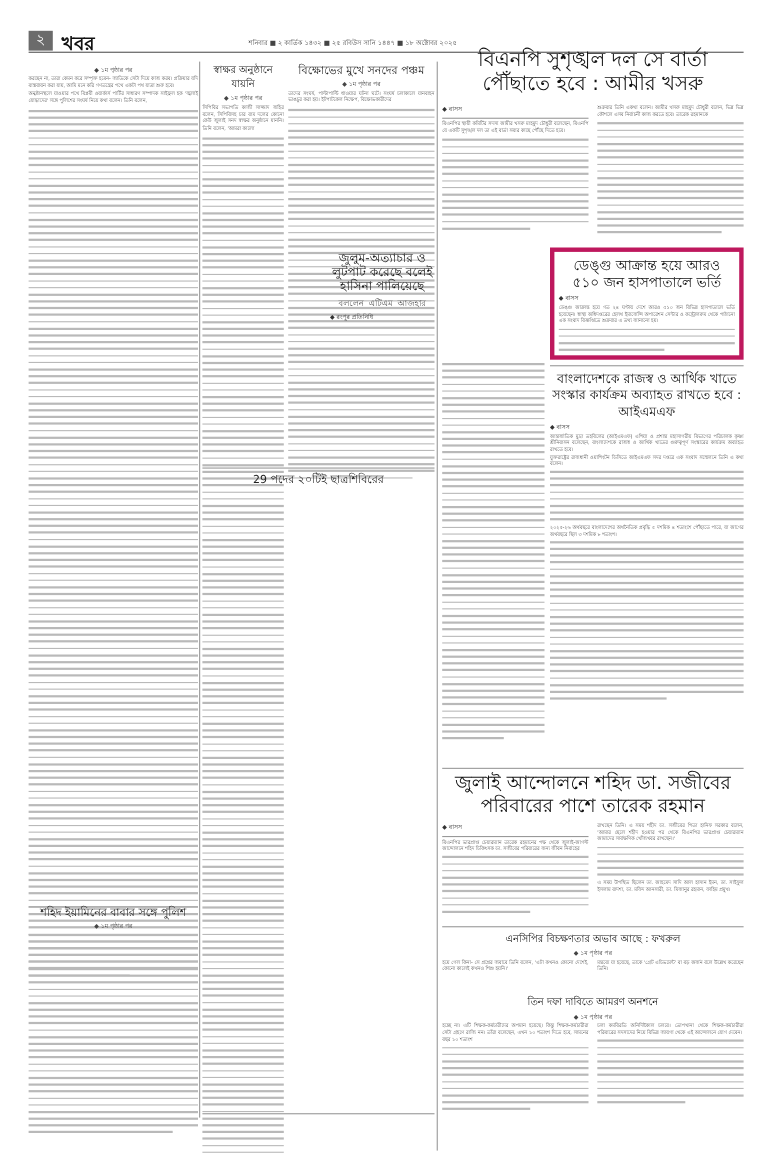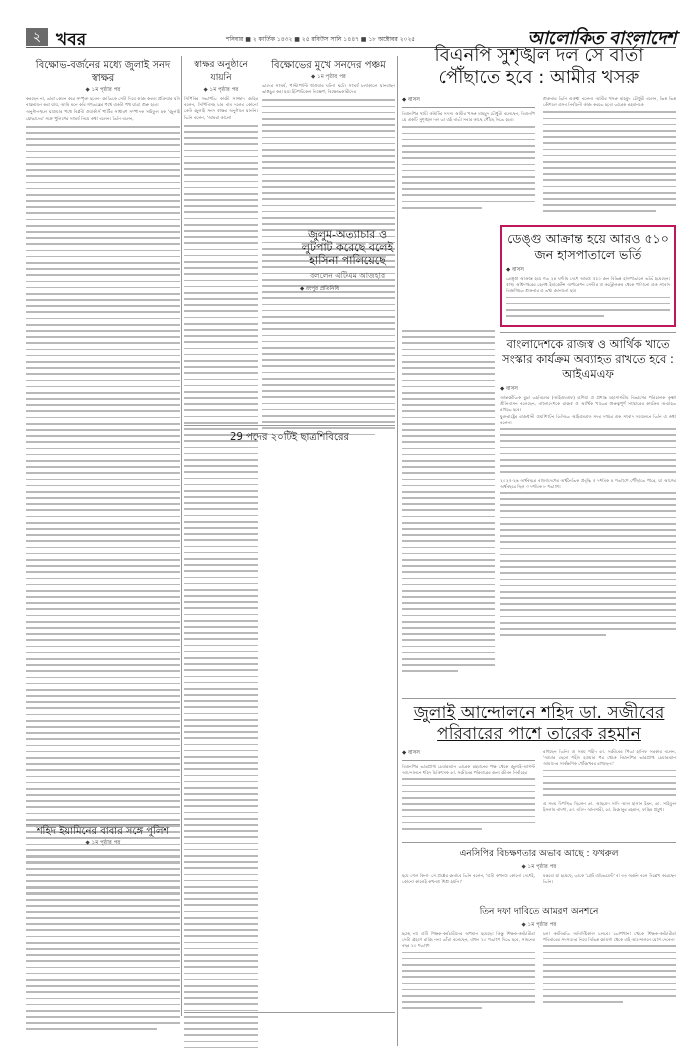--- a/index.html
+++ b/index.html
@@ -20,36 +20,34 @@
   .lines { width: 100%; }
   .line { height: 1.7px; background: #b9b9b9; margin-bottom: 4.5px; }
   .line.short { width: 60%; }
   .line.med { width: 85%; }
 
   .rule-v { position: absolute; width: 1px; background: #999; }
   .rule-h { position: absolute; height: 1px; background: #999; }
 
   .big-hd { text-align: center; color: #111; font-weight: normal; }
   .byline { font-size: 5.5px; color: #333; }
-  .box { position: absolute; border: 2px solid #be185d; }
+  .box { position: absolute; border: 4px solid #be185d; }
 </style>
 </head>
 <body>
 
 <div class="page">
 
   <div class="masthead">
     <div class="page-num">২</div>
     <div class="section-name">খবর</div>
     <div class="dateline">শনিবার ■ ২ কার্তিক ১৪৩২ ■ ২৫ রবিউস সানি ১৪৪৭ ■ ১৮ অক্টোবর ২০২৫</div>
-    <div class="logo">আলোকিত বাংলাদেশ</div>
   </div>
 
   <div class="col" style="left:26px; top:58px; width:154px;">
-    <div class="hd-small">বিক্ষোভ-বর্জনের মধ্যে জুলাই সনদ স্বাক্ষর</div>
     <div class="contd">◆ ১ম পৃষ্ঠার পর</div>
     <div class="body-text">করছেন না, তারা কেমন করে সম্পৃক্ত হবেন- জাতিকে সেটা দিয়ে কাজ করব। প্রক্রিয়ার যদি বাস্তবায়ন করা যায়, আমি মনে করি গণতন্ত্রের পথে একটা পথ যাত্রা শুরু হবে।</div>
     <div class="body-text" style="margin-top:1px;">অনুষ্ঠানস্থলে যাওয়ার পথে বিপ্লবী ওয়ার্কার্স পার্টির সাধারণ সম্পাদক সাইফুল হক 'জুলাই যোদ্ধাদের' সঙ্গে পুলিশের সংঘর্ষ নিয়ে কথা বলেন। তিনি বলেন,</div>
     <div class="lines" style="margin-top:4px;">
       <div class="line"></div>
         <div class="line"></div>
         <div class="line"></div>
         <div class="line"></div>
         <div class="line"></div>
         <div class="line"></div>
@@ -438,21 +436,21 @@
     </div>
   </div>
 
   <div class="rule-h" style="left:184px; top:425px; width:211px;"></div>
   <div class="col" style="left:184px; top:430px; width:211px;">
     <div class="hd-small" style="font-size:10px;">29 পদের ২০টিই ছাত্রশিবিরের</div>
   </div>
 
   <div class="col" style="left:300px; top:228px; width:95px;">
     <div class="big-hd" style="font-size:11px; line-height:13px;">জুলুম-অত্যাচার ও লুটপাট করেছে বলেই হাসিনা পালিয়েছে</div>
-    <div class="big-hd" style="font-size:7.5px; color:#555; margin-top:3px;">বললেন এটিএম আজহার</div>
+    <div class="big-hd" style="font-size:7.5px; color:#555; margin-top:3px;font-family:Liberation Mono, monospace;">বললেন এটিএম আজহার</div>
     <div class="byline" style="margin-top:3px;">◆ রংপুর প্রতিনিধি</div>
   </div>
 
   <div class="rule-h" style="left:184px; top:1012px; width:211px;"></div>
 
   <div class="rule-v" style="left:181px; top:56px; height:960px;"></div>
   <div class="rule-v" style="left:397px; top:56px; height:990px;"></div>
 
   <div class="col" style="left:402px; top:44px; width:274px;">
     <div class="big-hd" style="font-size:18px; line-height:22px;">বিএনপি সুশৃঙ্খল দল সে বার্তা পৌঁছাতে হবে : আমীর খসরু</div>
@@ -616,21 +614,21 @@
         <div class="line"></div>
         <div class="line"></div>
         <div class="line"></div>
         <div class="line"></div>
         <div class="line short"></div>
       </div>
   </div>
 
   <div class="rule-h" style="left:402px; top:698px; width:274px;"></div>
   <div class="col" style="left:402px; top:702px; width:274px;">
-    <div class="big-hd" style="font-size:17px; line-height:21px;text-decoration:underline;">জুলাই আন্দোলনে শহিদ ডা. সজীবের পরিবারের পাশে তারেক রহমান</div>
+    <div class="big-hd" style="font-size:17px; line-height:21px;">জুলাই আন্দোলনে শহিদ ডা. সজীবের পরিবারের পাশে তারেক রহমান</div>
     <div style="display:flex; gap:8px; margin-top:5px;">
       <div style="width:133px;">
         <div class="byline">◆ বাসস</div>
         <div class="rule-h" style="position:static; margin:3px 0;"></div>
         <div class="body-text">বিএনপির ভারপ্রাপ্ত চেয়ারম্যান তারেক রহমানের পক্ষ থেকে জুলাই-আগস্ট আন্দোলনে শহিদ চিকিৎসক ডা. সজীবের পরিবারের জন্য জীবন নির্বাহের</div>
         <div class="lines" style="margin-top:2px;">
             <div class="line"></div>
             <div class="line"></div>
             <div class="line"></div>
             <div class="line"></div>

